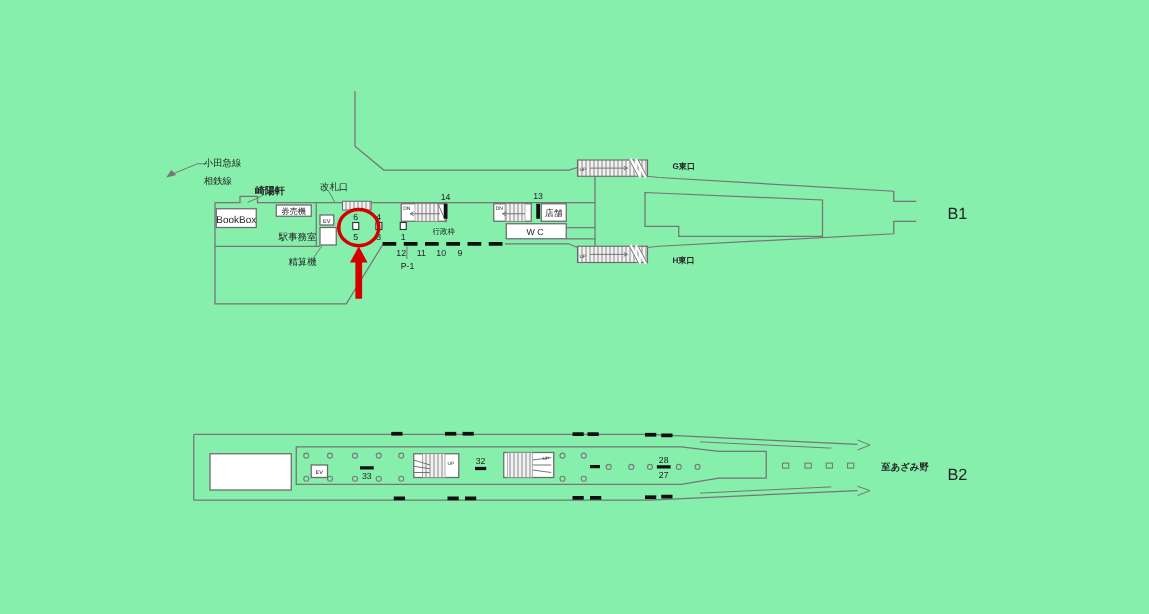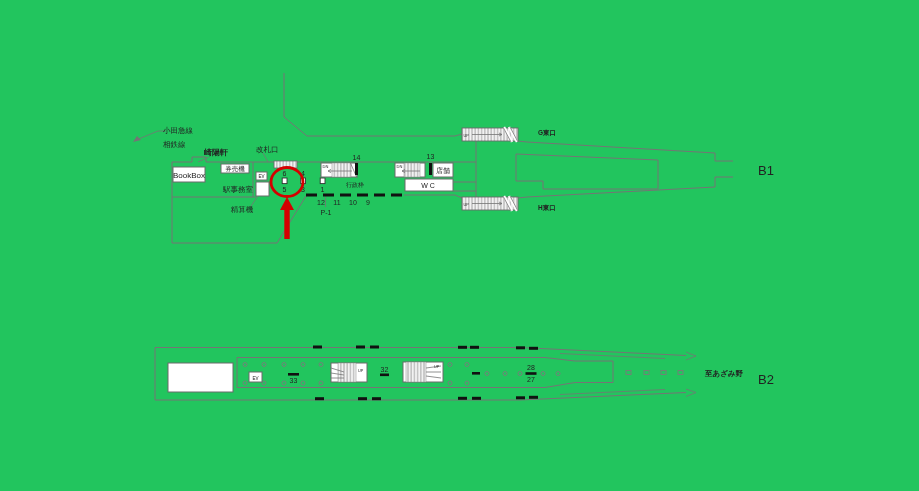--- a/index.html
+++ b/index.html
@@ -1,16 +1,16 @@
 <!DOCTYPE html>
 <html><head>
 <meta charset="utf-8">
 <style>
   html,body{margin:0;padding:0;background:#ffffff;}
-  .page{width:919px;height:491px;position:relative;background:#22c55e;
+  .page{width:919px;height:491px;position:relative;background:#86efac;
         font-family:"Liberation Sans", sans-serif;}
   svg text{font-family:"Liberation Sans", sans-serif;fill:#222;}
   svg .outline{stroke:#757575;stroke-width:1;fill:none;}
   svg .thin{stroke:#757575;stroke-width:0.8;fill:none;}
   svg .box{stroke:#6a6a6a;stroke-width:1;fill:#fff;}
   svg .bar{fill:#111;}
   svg .tick{fill:#111;}
   svg .red{stroke:#d40000;fill:none;}
 </style>
 </head>

